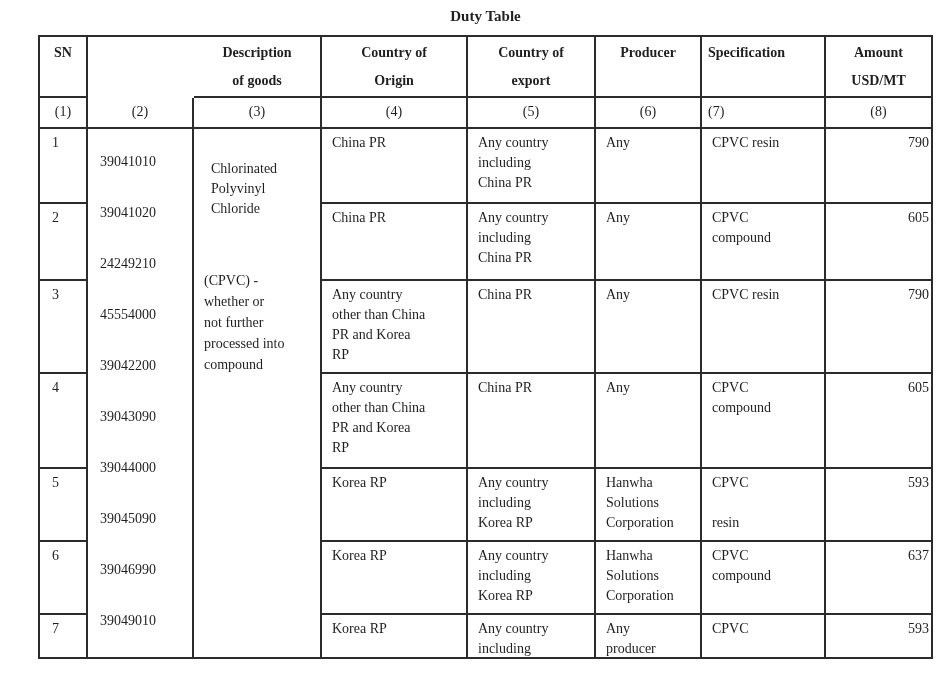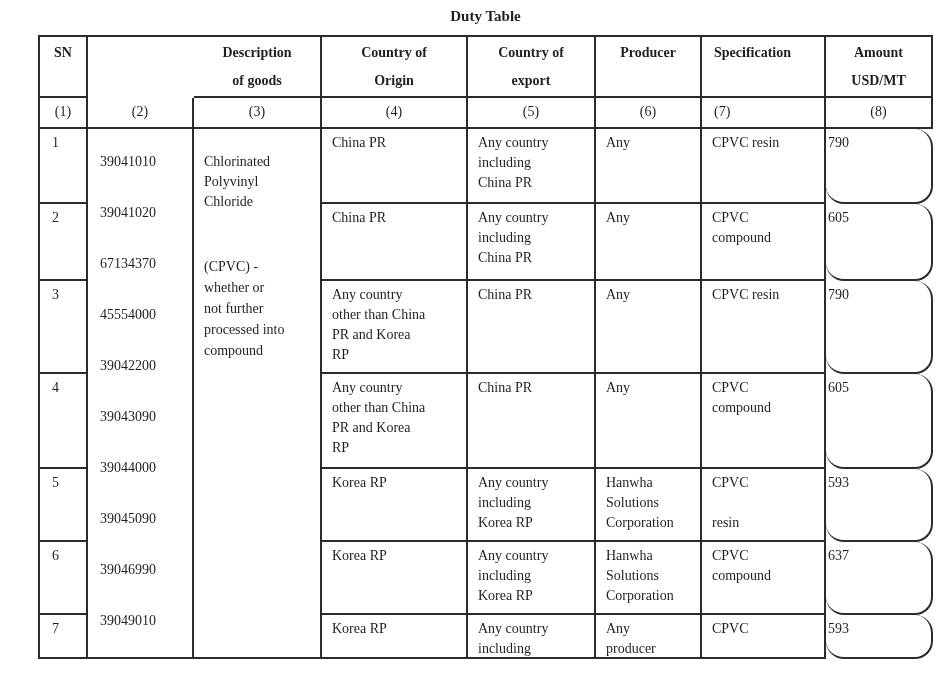--- a/index.html
+++ b/index.html
@@ -24,28 +24,28 @@
     box-sizing:border-box;
     border-right:2px solid #2b2b2b;
     border-bottom:2px solid #2b2b2b;
     overflow:hidden;
     font-size:14px;line-height:20px;
     white-space:pre-line;
     padding:4px 4px 0 10px;
   }
   .head{font-weight:bold;text-align:center;line-height:28px;padding:2px 2px 0 2px;}
   .idx{text-align:center;padding:4px 2px 0 2px;}
-  .left{text-align:left;padding-left:12px;}
+  .left{text-align:left;padding-left:6px;}
   .sn-cell{padding-left:12px;}
-  .amount-cell{text-align:left;padding-left:2px;padding-right:2px;border-radius:18px;}
+  .amount-cell{text-align:right;padding-left:2px;padding-right:2px;}
   
   .tariff-cell{grid-column:2;grid-row:3 / span 7;padding:3px 2px 0 12px;}
   .desc-cell{grid-column:3;grid-row:3 / span 7;padding:3px 6px 0 10px;}
   .tariff-item{line-height:20px;margin:0 0 11px 0;}
-  .desc-p1{margin:0;line-height:20px;}
+  .desc-p1{margin:7px;line-height:20px;}
   .desc-p2{margin:24px 0 0 0;line-height:21px;}
   
   .c1{grid-column:1}.c2{grid-column:2}.c3{grid-column:3}.c4{grid-column:4}
   .c5{grid-column:5}.c6{grid-column:6}.c7{grid-column:7}.c8{grid-column:8}
   .r1{grid-row:1}.r2{grid-row:2}.r3{grid-row:3}.r4{grid-row:4}.r5{grid-row:5}
   .r6{grid-row:6}.r7{grid-row:7}.r8{grid-row:8}.r9{grid-row:9}
 </style>
 </head>
 <body>
 
@@ -70,21 +70,21 @@
   <div class="cell idx c3 r2">(3)</div>
   <div class="cell idx c4 r2">(4)</div>
   <div class="cell idx c5 r2">(5)</div>
   <div class="cell idx c6 r2">(6)</div>
   <div class="cell idx left c7 r2">(7)</div>
   <div class="cell idx c8 r2">(8)</div>
 
   <div class="cell tariff-cell">
     <div class="tariff-item">39041010</div>
     <div class="tariff-item">39041020</div>
-    <div class="tariff-item">67134370</div>
+    <div class="tariff-item">24249210</div>
     <div class="tariff-item">45554000</div>
     <div class="tariff-item">39042200</div>
     <div class="tariff-item">39043090</div>
     <div class="tariff-item">39044000</div>
     <div class="tariff-item">39045090</div>
     <div class="tariff-item">39046990</div>
     <div class="tariff-item">39049010</div>
     
   </div>
 

